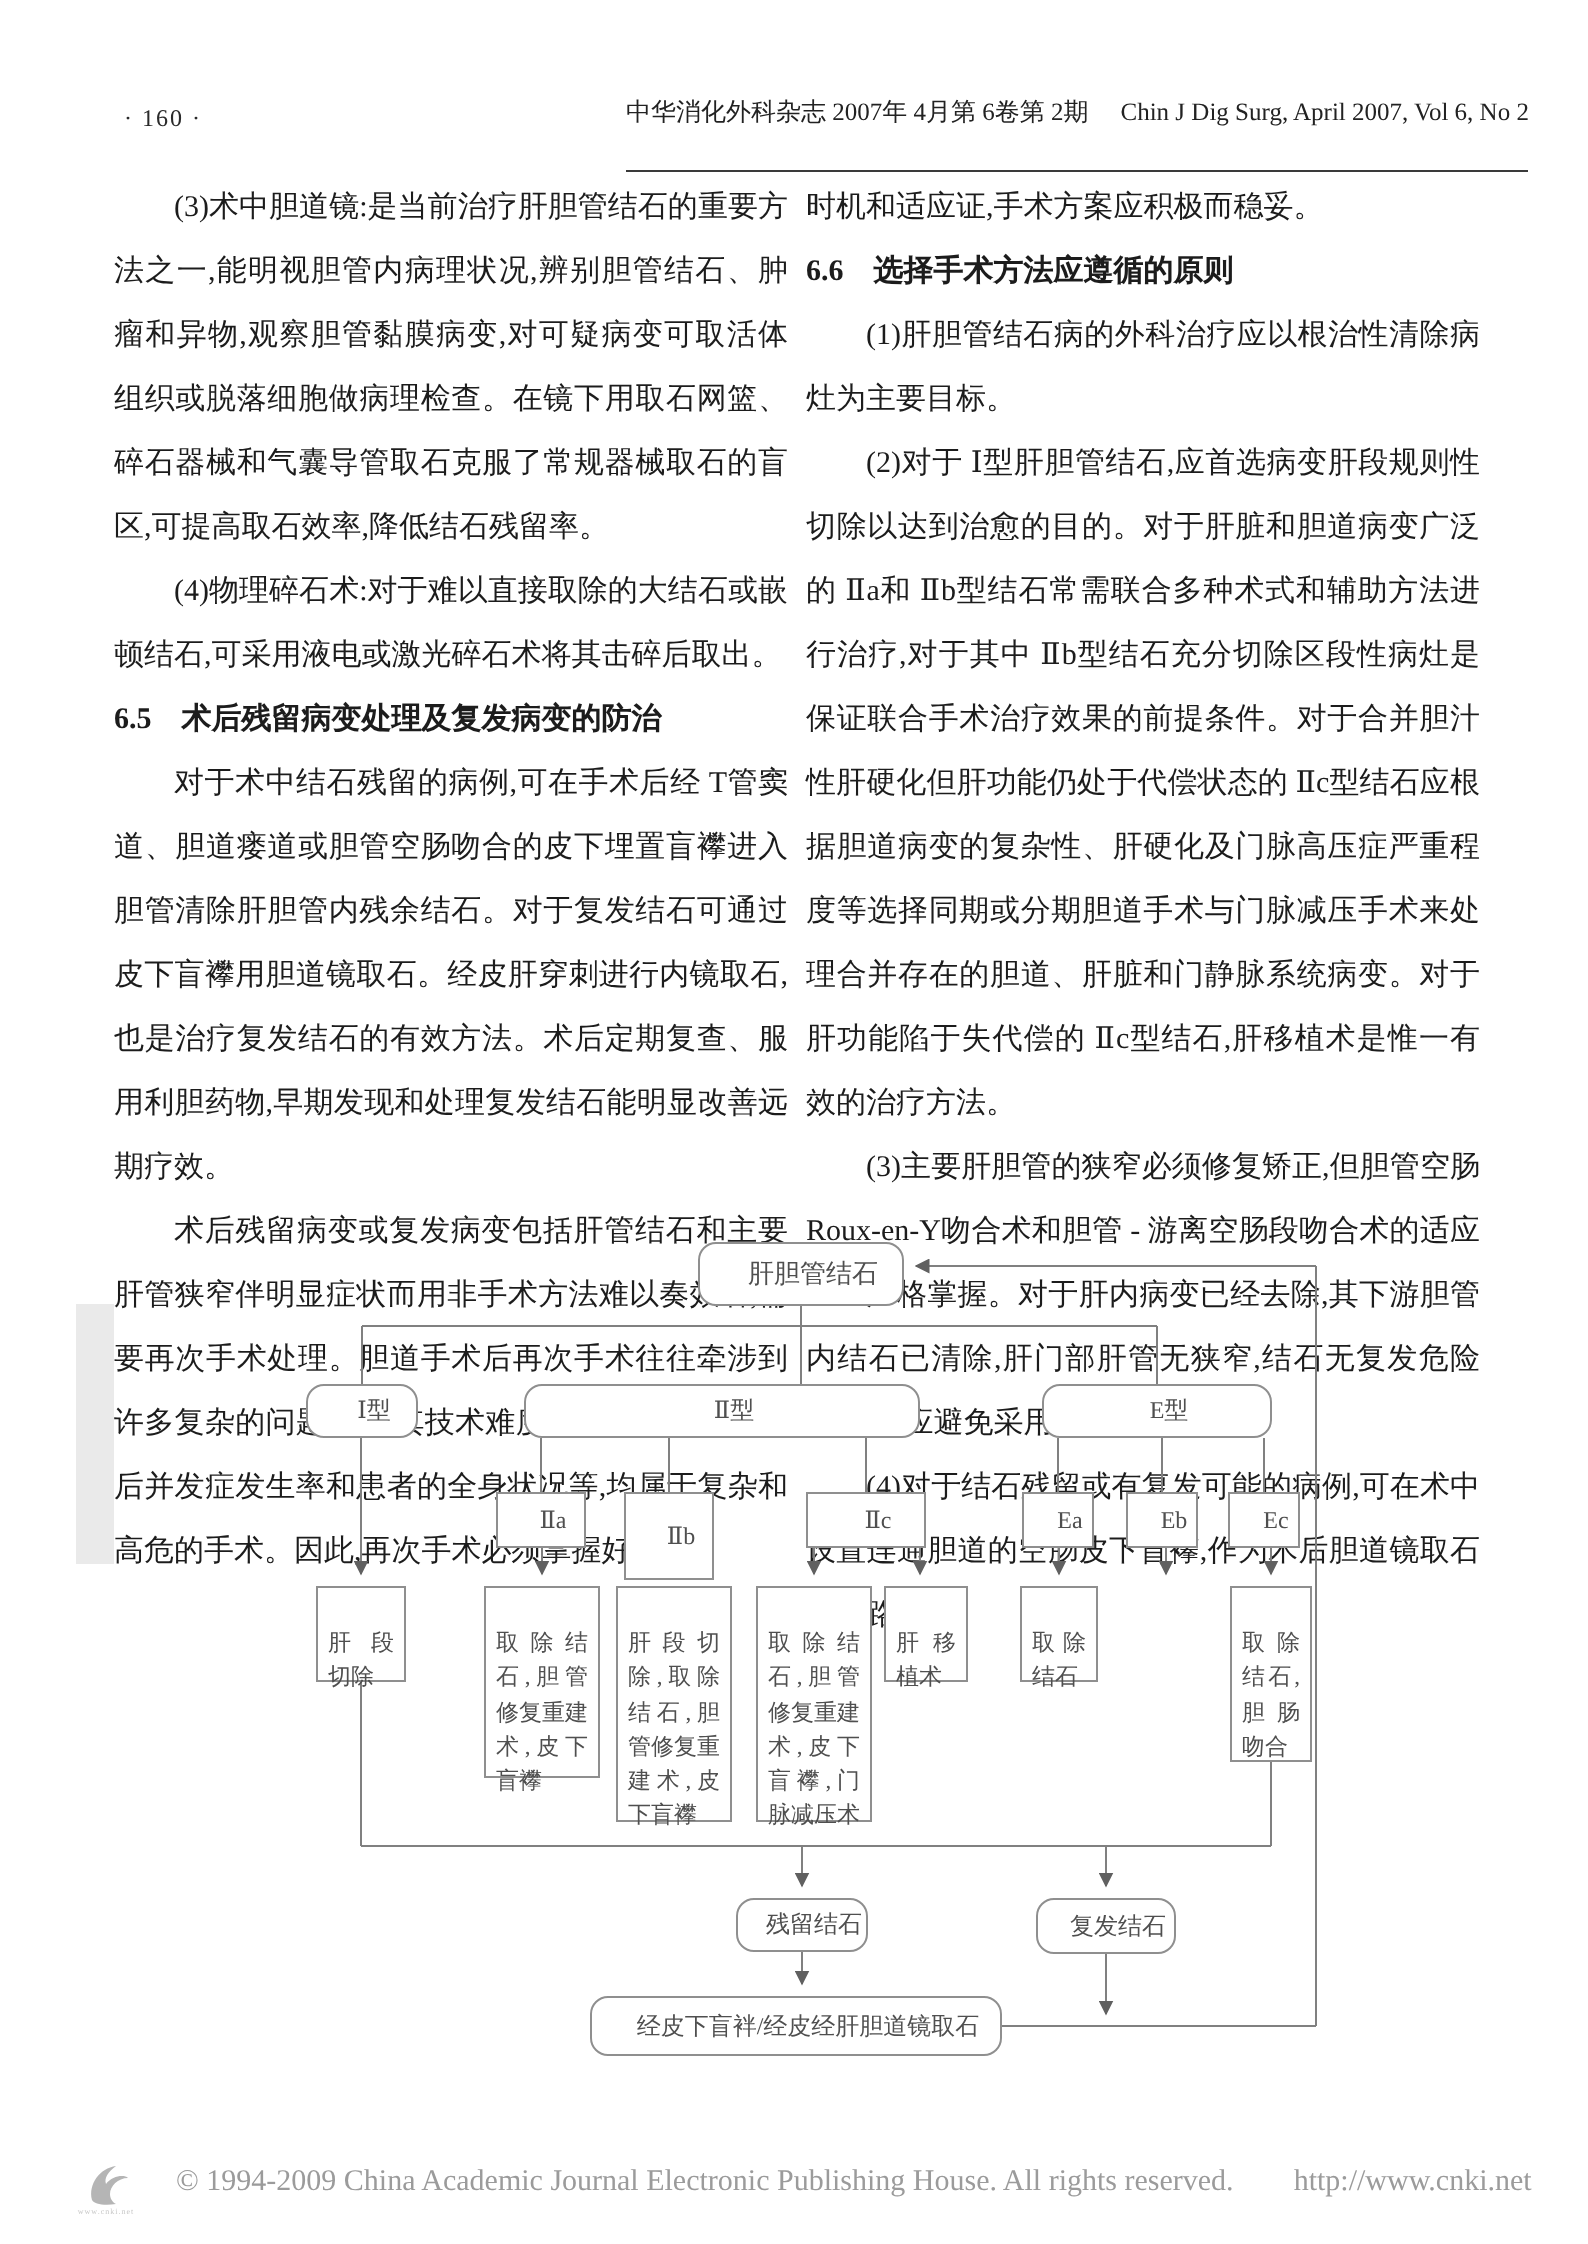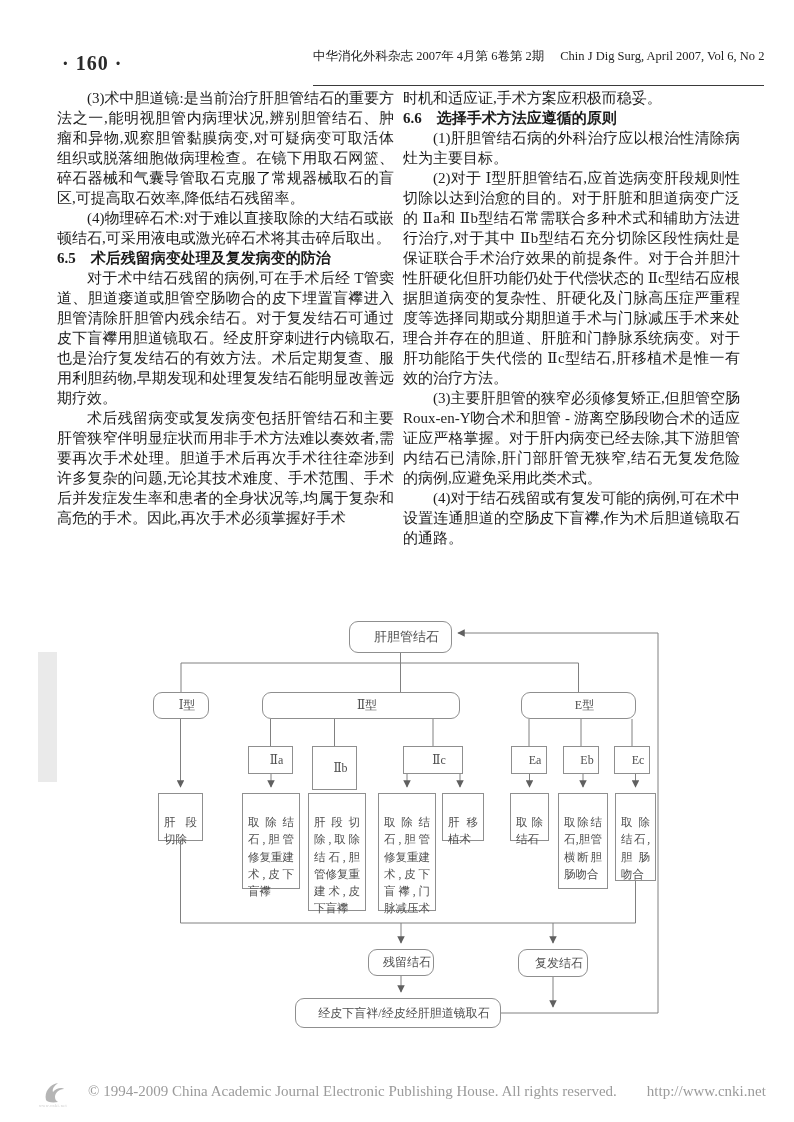--- a/index.html
+++ b/index.html
@@ -8,34 +8,34 @@
     width:794px;height:1122px;
     margin:0 auto;
     background:#ffffff;
     font-family:"Liberation Serif","DejaVu Serif",serif;
     color:#1f1f1f;
     overflow:hidden;
   }
   
   .pageno{
     position:absolute;left:62px;top:52px;
-    font-size:20px;color:#2a2a2a;letter-spacing:1px;font-weight:bold;
+    font-size:12px;color:#2a2a2a;letter-spacing:1px;
   }
   .journal-line{
     position:absolute;left:313px;top:48px;
     display:flex;gap:16px;align-items:baseline;
     border-bottom:1px solid #3a3a3a;
     padding-bottom:20px;
     font-size:12.5px;color:#222;white-space:nowrap;
   }
   
   .col{
     position:absolute;top:88px;width:337px;
     text-align:justify;text-justify:inter-character;
-    font-size:15px;line-height:20px;color:#1c1c1c;
+    font-size:15px;line-height:32px;color:#1c1c1c;
   }
   .col p{margin:0;}
   .para{text-indent:2em;}
   .cont{text-indent:0;}
   .h{font-weight:bold;text-indent:0;}
   
   #flow{
     position:absolute;left:55px;top:616px;width:710px;height:452px;
   }
   #flow svg{position:absolute;left:0;top:0;}
@@ -170,21 +170,20 @@
     <div class="node" style="left:456px;top:130px;width:36px;height:28px;">Ea</div>
     <div class="node" style="left:508px;top:130px;width:36px;height:28px;">Eb</div>
     <div class="node" style="left:559px;top:130px;width:36px;height:28px;">Ec</div>
 
     <div class="node leaf" style="left:103px;top:177px;width:45px;height:48px;">肝段切除</div>
     <div class="node leaf" style="left:187px;top:177px;width:58px;height:96px;">取除结石,胆管修复重建术,皮下盲襻</div>
     <div class="node leaf" style="left:253px;top:177px;width:58px;height:118px;">肝段切除,取除结石,胆管修复重建术,皮下盲襻</div>
     <div class="node leaf" style="left:323px;top:177px;width:58px;height:118px;">取除结石,胆管修复重建术,皮下盲襻,门脉减压术</div>
     <div class="node leaf" style="left:387px;top:177px;width:42px;height:48px;">肝移植术</div>
     <div class="node leaf" style="left:455px;top:177px;width:39px;height:48px;">取除结石</div>
-    <div class="node leaf" style="left:503px;top:177px;width:50px;height:96px;">取除结石,胆管横断胆肠吻合</div>
     <div class="node leaf" style="left:560px;top:177px;width:41px;height:88px;">取除结石,胆肠吻合</div>
 
     <div class="node rounded" style="left:313px;top:333px;width:66px;height:27px;">残留结石</div>
     <div class="node rounded" style="left:463px;top:333px;width:70px;height:28px;">复发结石</div>
     <div class="node rounded" style="left:240px;top:382px;width:206px;height:30px;">经皮下盲袢/经皮经肝胆道镜取石</div>
 
   </div>
 
   <div class="footer-logo">
     <svg width="34" height="24" viewBox="0 0 34 24">

